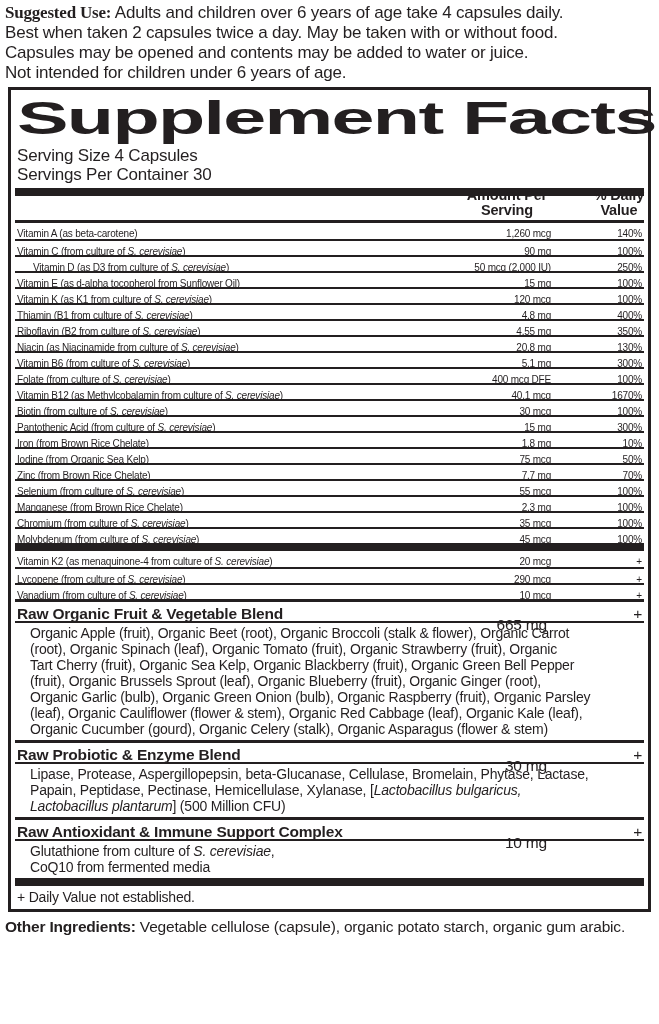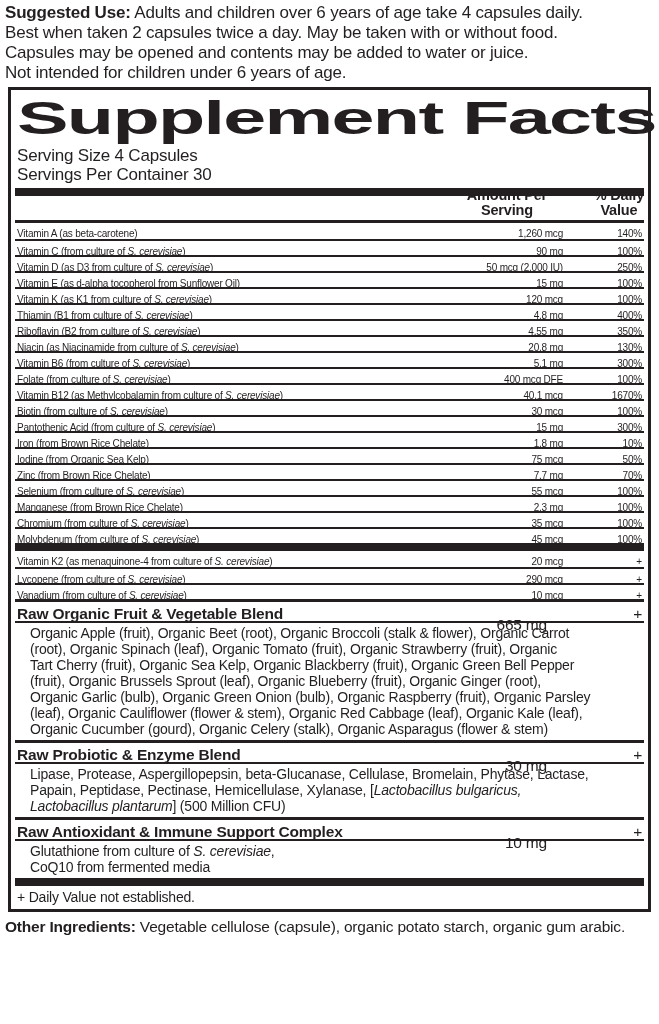--- a/index.html
+++ b/index.html
@@ -11,21 +11,21 @@
   body {
     font-family: "Liberation Sans", sans-serif;
     color: #231f20;
   }
   
   .suggested {
     font-size: 17px; line-height: 20px;
     letter-spacing: -0.2px;
     padding: 3px 6px 0 5px;
   }
-  .suggested b { font-weight: bold; }
+  .suggested b { font-weight: bold; font-family: Liberation Serif, serif; }
   .pre { white-space: pre-line; }
 
   
   .panel {
     margin: 4px 8px 0 8px;
     border: 3px solid #231f20;
     padding: 1px 4px 0 4px;
     background: #fff;
   }
   .title {
@@ -60,21 +60,21 @@
   #rows { width: 100%; }
   .nrow {
     position: relative;
     height: 16px;
     font-size: 10px;
     line-height: 17px;
     letter-spacing: -0.2px;
     padding: 2px 0 0 2px;
   }
   .nrow + .nrow { border-top: 2px solid #231f20; }
-  .nrow .amount { position: absolute; right: 81px; top: 2px; }
+  .nrow .amount { position: absolute; right: 93px; top: 2px; }
   .nrow .dv     { position: absolute; right: 2px;  top: 2px; }
 
   .blend-row {
     position: relative;
     height: 22px;
     font-size: 15.5px;
     line-height: 18px;
     letter-spacing: -0.2px;
     font-weight: bold;
     border-top: 3px solid #231f20;
@@ -122,21 +122,21 @@
   <div class="bar8"></div>
   <div class="colheads">
     <div class="hd hd-amt">Amount Per<br>Serving</div>
     <div class="hd hd-dv">% Daily<br>Value</div>
   </div>
   <div class="bar3"></div>
 
   <div id="rows">
       <div class="nrow"><div class="nname" style="display: inline;">Vitamin A (as beta-carotene)</div><div class="amount">1,260 mcg</div><div class="dv">140%</div></div>
       <div class="nrow"><div class="nname" style="display: inline;">Vitamin C (from culture of <i>S. cerevisiae</i>)</div><div class="amount">90 mg</div><div class="dv">100%</div></div>
-      <div class="nrow"><div class="nname" style="display: inline;">Vitamin D (as D3 from culture of <i>S. cerevisiae</i>)</div><div class="amount">50 mcg (2,000 IU)</div><div class="dv">250%</div></div>
+      <div class="nrow"><div class="nname" style="display: inline; margin-left: 16px;">Vitamin D (as D3 from culture of <i>S. cerevisiae</i>)</div><div class="amount">50 mcg (2,000 IU)</div><div class="dv">250%</div></div>
       <div class="nrow"><div class="nname" style="display: inline;">Vitamin E (as d-alpha tocopherol from Sunflower Oil)</div><div class="amount">15 mg</div><div class="dv">100%</div></div>
       <div class="nrow"><div class="nname" style="display: inline;">Vitamin K (as K1 from culture of <i>S. cerevisiae</i>)</div><div class="amount">120 mcg</div><div class="dv">100%</div></div>
       <div class="nrow"><div class="nname" style="display: inline;">Thiamin (B1 from culture of <i>S. cerevisiae</i>)</div><div class="amount">4.8 mg</div><div class="dv">400%</div></div>
       <div class="nrow"><div class="nname" style="display: inline;">Riboflavin (B2 from culture of <i>S. cerevisiae</i>)</div><div class="amount">4.55 mg</div><div class="dv">350%</div></div>
       <div class="nrow"><div class="nname" style="display: inline;">Niacin (as Niacinamide from culture of <i>S. cerevisiae</i>)</div><div class="amount">20.8 mg</div><div class="dv">130%</div></div>
       <div class="nrow"><div class="nname" style="display: inline;">Vitamin B6 (from culture of <i>S. cerevisiae</i>)</div><div class="amount">5.1 mg</div><div class="dv">300%</div></div>
       <div class="nrow"><div class="nname" style="display: inline;">Folate (from culture of <i>S. cerevisiae</i>)</div><div class="amount">400 mcg DFE</div><div class="dv">100%</div></div>
       <div class="nrow"><div class="nname" style="display: inline;">Vitamin B12 (as Methylcobalamin from culture of <i>S. cerevisiae</i>)</div><div class="amount">40.1 mcg</div><div class="dv">1670%</div></div>
       <div class="nrow"><div class="nname" style="display: inline;">Biotin (from culture of <i>S. cerevisiae</i>)</div><div class="amount">30 mcg</div><div class="dv">100%</div></div>
       <div class="nrow"><div class="nname" style="display: inline;">Pantothenic Acid (from culture of <i>S. cerevisiae</i>)</div><div class="amount">15 mg</div><div class="dv">300%</div></div>

